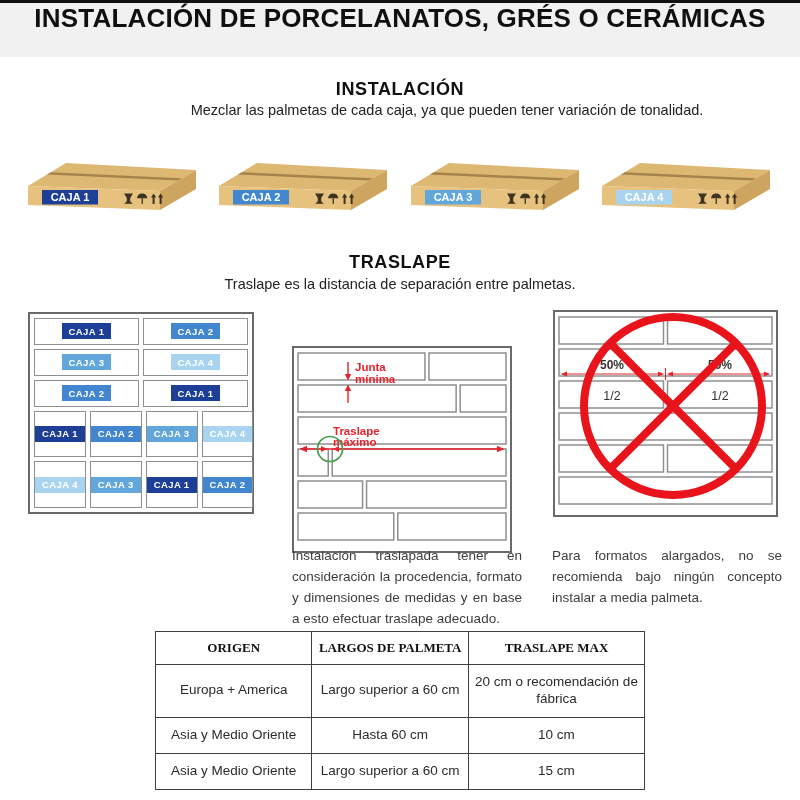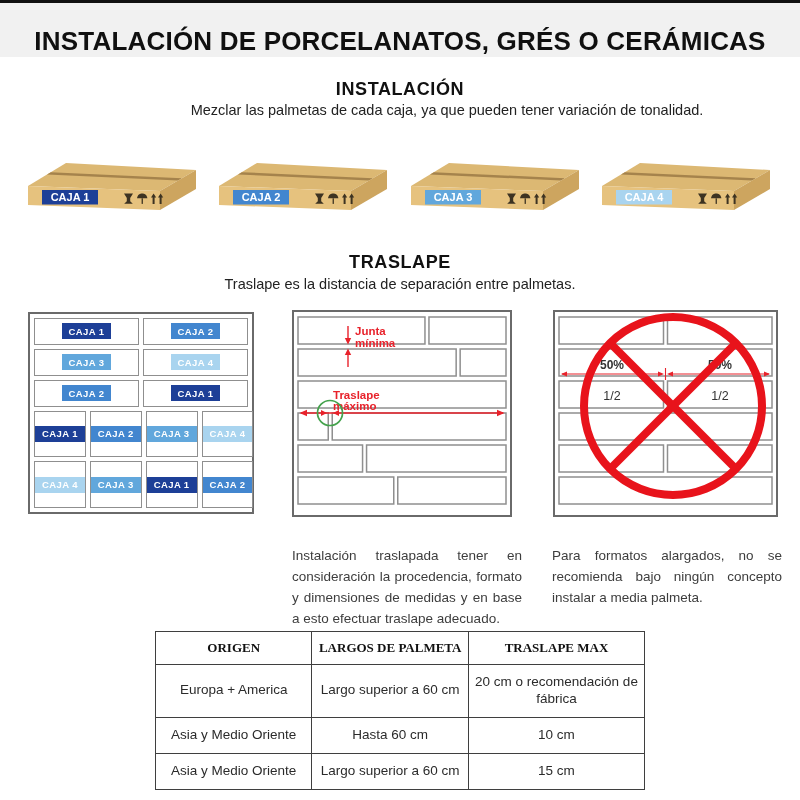--- a/index.html
+++ b/index.html
@@ -3,21 +3,21 @@
 <meta charset="utf-8">
 <style>
   html,body{margin:0;padding:0;background:#ffffff;}
   .page{
     position:relative;width:800px;height:800px;overflow:hidden;
     background:#ffffff;font-family:"Liberation Sans",sans-serif;color:#1a1a1a;
   }
   .top-rule{position:absolute;top:0;left:0;width:800px;height:3px;background:#111;}
   .title-band{
     position:absolute;top:3px;left:0;width:800px;height:54px;background:#f1f1f1;
-    display:flex;align-items:flex-end;justify-content:center;
+    display:flex;align-items:flex-start;justify-content:center;
   }
   .title-band h1{
     margin:0;font-size:26px;font-weight:bold;letter-spacing:0.2px;color:#101010;
   }
   .sec-heading{
     position:absolute;left:0;width:800px;text-align:center;
     font-size:18px;font-weight:bold;letter-spacing:0.6px;color:#111;
   }
   .sec-sub{
     position:absolute;left:0;width:800px;text-align:center;
@@ -31,21 +31,21 @@
   .box-wrap{width:182px;height:70px;}
   
   .diagram{position:absolute;top:310px;}
   #diagram1{left:28px;width:226px;height:202px;border:2px solid #6a6a6a;background:#fff;
     box-sizing:border-box;padding:4px;display:flex;flex-direction:column;gap:4px;}
   .d1-row{display:flex;gap:4px;}
   .d1-plank{flex:1;border:1.5px solid #8f8f8f;background:#fff;box-sizing:border-box;
     display:flex;align-items:center;justify-content:center;}
   .caja-chip{color:#fff;font-size:9.5px;font-weight:bold;letter-spacing:0.4px;
     padding:2.5px 7px;white-space:nowrap;}
-  #diagram2{left:292px;}
+  #diagram2{left:292px;margin-top:36px;}
   #diagram3{left:553px;}
   
   .caption{
     position:absolute;top:531px;font-size:13.5px;line-height:1.58;color:#3d3d3d;
     text-align:justify;
   }
   #caption1{left:33px;width:228px;}
   #caption2{left:292px;width:230px;}
   #caption3{left:552px;width:230px;}
   

